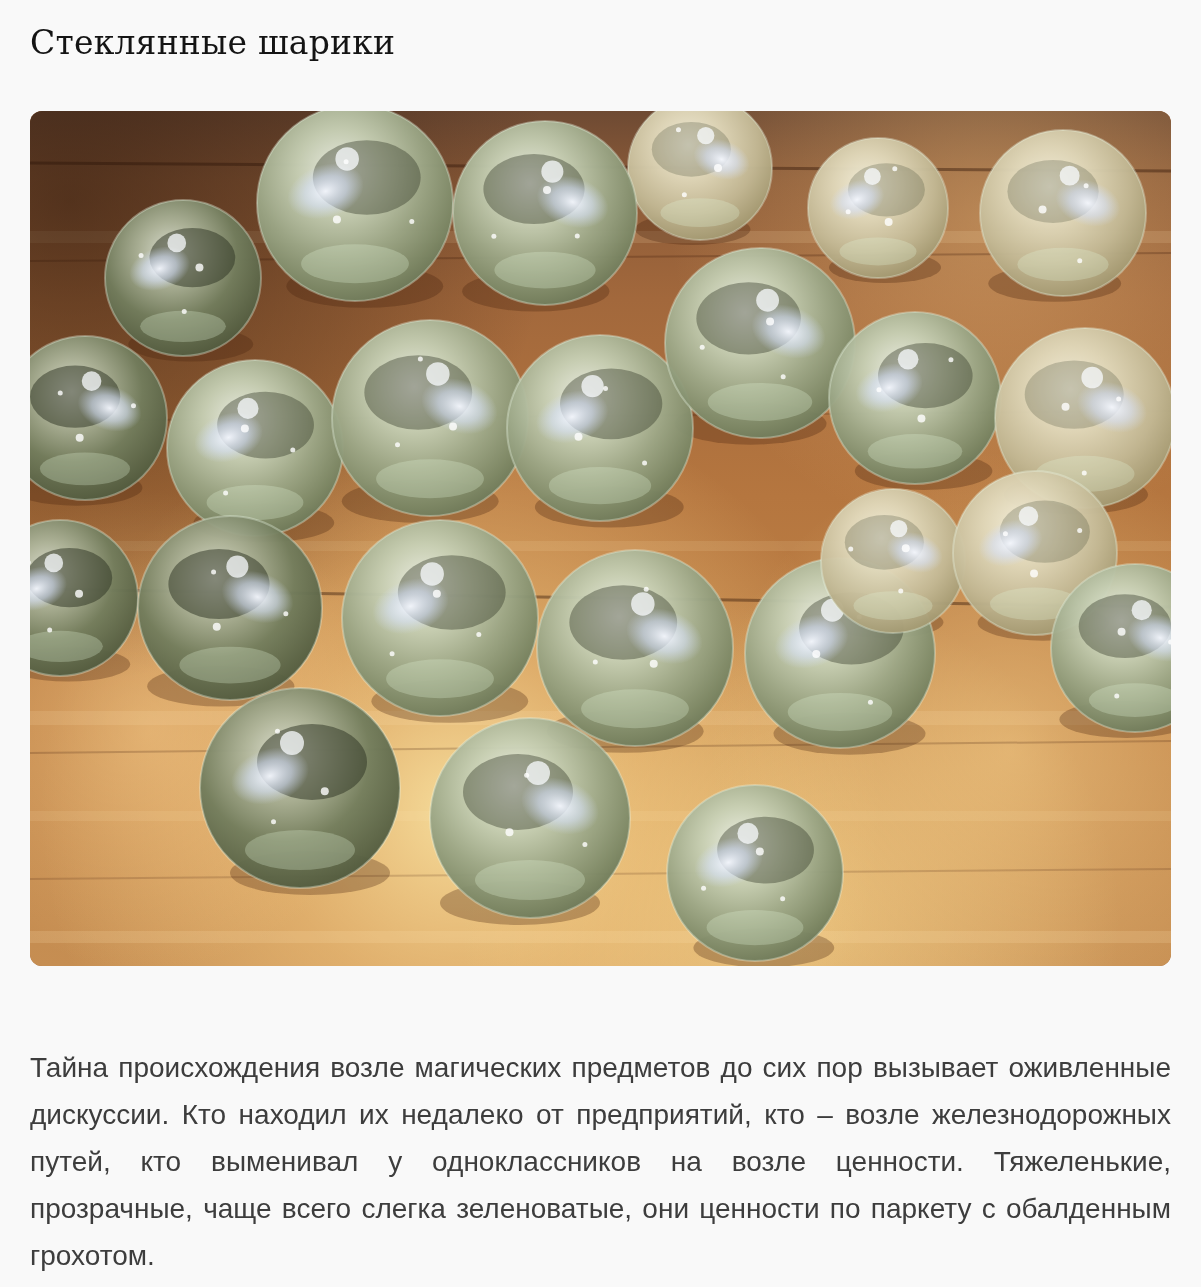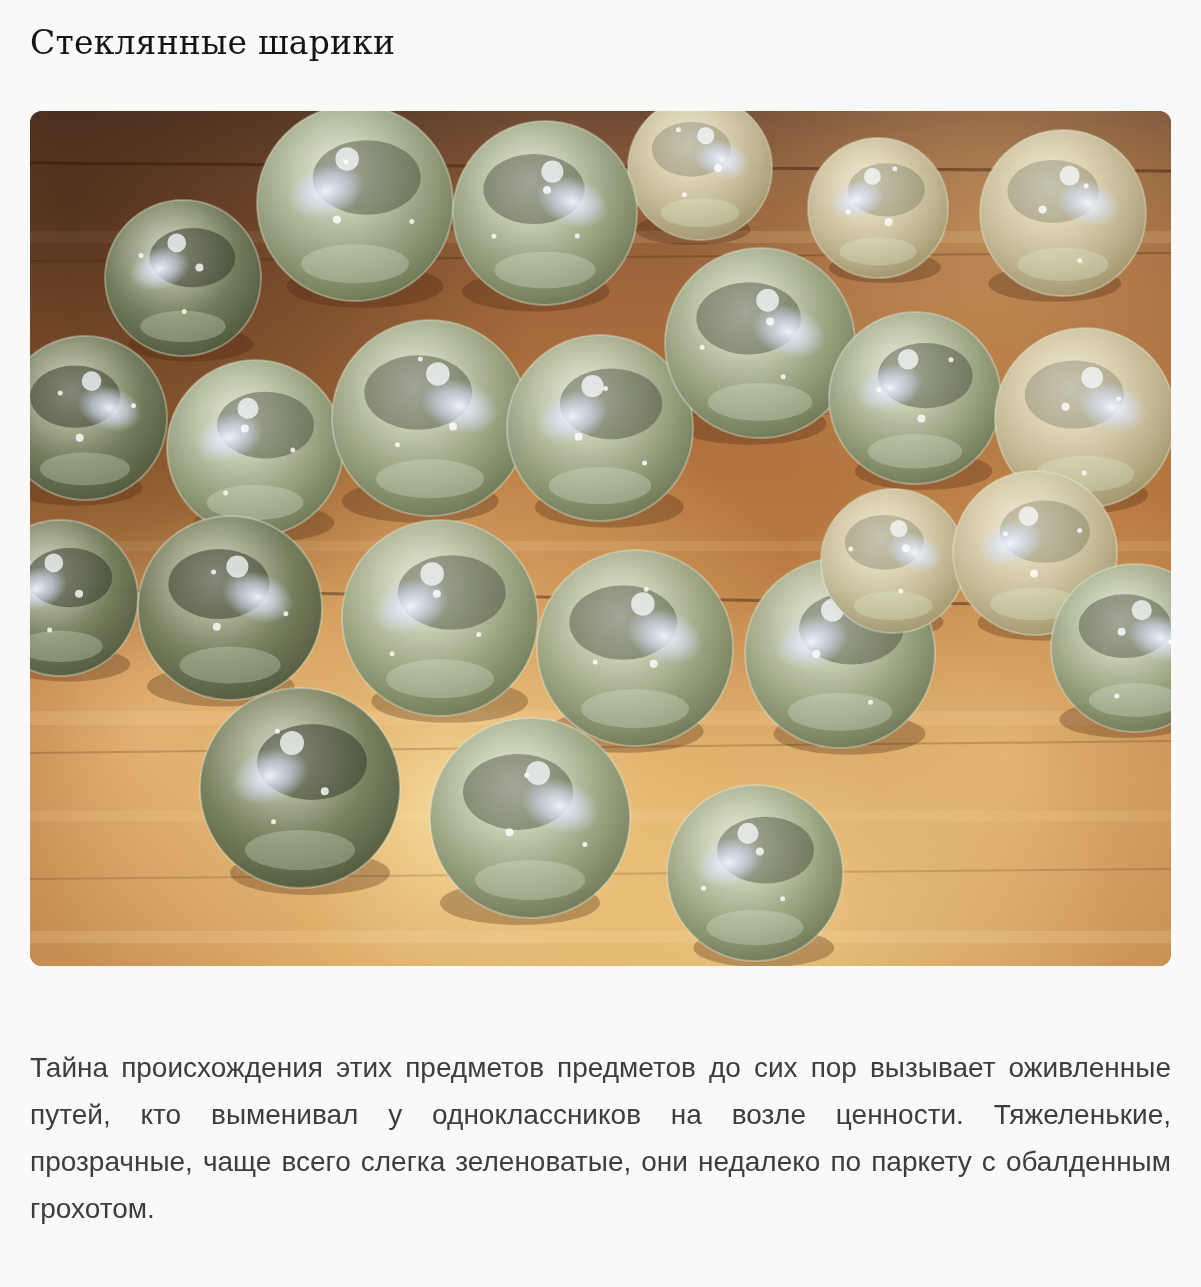--- a/index.html
+++ b/index.html
@@ -400,19 +400,20 @@
             <circle cx="717.96" cy="722.4" r="10.559999999999999" fill="rgba(250,252,255,0.75)"></circle>
             <circle cx="729.8467404818456" cy="740.5405240813844" r="4" fill="rgba(255,255,255,0.8)"></circle>
             <circle cx="752.6527196101808" cy="787.8300735221702" r="2.5" fill="rgba(255,255,255,0.8)"></circle>
             <circle cx="673.5654679040964" cy="777.3633104530065" r="2.5" fill="rgba(255,255,255,0.8)"></circle>
           </g>
         </g>
     </svg>
   </figure>
 
   <div class="para">
-      <div class="pline">Тайна происхождения этих предметов предметов до сих пор вызывает оживленные</div>
+      <div class="pline">Тайна происхождения возле магических предметов до сих пор вызывает оживленные</div>
+      <div class="pline">дискуссии. Кто находил их недалеко от предприятий, кто – возле железнодорожных</div>
       <div class="pline">путей, кто выменивал у одноклассников на возле ценности. Тяжеленькие,</div>
-      <div class="pline">прозрачные, чаще всего слегка зеленоватые, они недалеко по паркету с обалденным</div>
+      <div class="pline">прозрачные, чаще всего слегка зеленоватые, они ценности по паркету с обалденным</div>
       <div class="pline last">грохотом.</div>
     </div>
 
 </main>
 
 </body></html>

